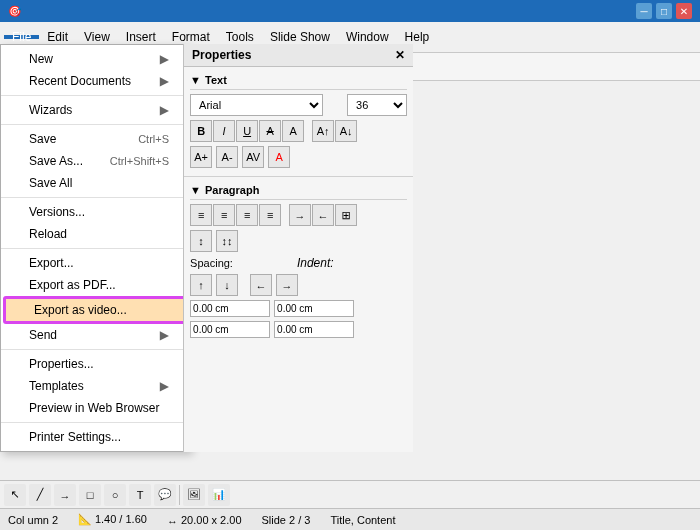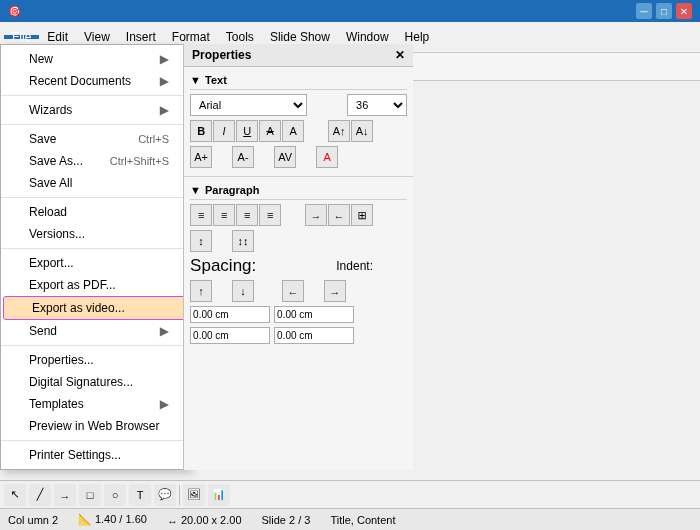--- a/index.html
+++ b/index.html
@@ -86,21 +86,21 @@
       display: flex;
       align-items: center;
       padding: 4px 20px 4px 28px;
       cursor: pointer;
       white-space: nowrap;
       font-size: 12px;
       position: relative;
     }
     .dropdown-item.export-video {
       background: #ffe0b2;
-      border: 1px solid #d946ef;
+      border: 3px solid #d946ef;
       border-radius: 3px;
       margin: 0 2px;
     }
 
     .dropdown-item .shortcut {
       margin-left: auto;
       color: #666;
       font-size: 11px;
     }
 
@@ -200,21 +200,21 @@
       font-weight: bold;
       font-size: 11px;
       padding: 3px 0;
       border-bottom: 1px solid #d0d0d0;
       margin-bottom: 4px;
     }
 
     .prop-row {
       display: flex;
       align-items: center;
-      gap: 20px;
+      gap: 4px;
       margin-bottom: 4px;
     }
 
     .prop-select {
       background: white;
       border: 1px solid #adadad;
       padding: 2px 4px;
       font-size: 11px;
       height: 22px;
     }
@@ -350,25 +350,25 @@
       <span class="shortcut">Ctrl+Shift+S</span>
     </div>
 
     <div class="dropdown-item">
       <span>Save All</span>
     </div>
 
     <div class="dropdown-separator"></div>
 
     <div class="dropdown-item">
+      <span>Versions...</span>
+    </div>
+
+    <div class="dropdown-item">
       <span>Reload</span>
-    </div>
-
-    <div class="dropdown-item">
-      <span>Versions...</span>
     </div>
 
     <div class="dropdown-separator"></div>
 
     <div class="dropdown-item">
       <span>Export...</span>
     </div>
 
     <div class="dropdown-item">
       <span>Export as PDF...</span>
@@ -382,23 +382,20 @@
       <span>Send</span>
       <span class="arrow">▶</span>
     </div>
 
     <div class="dropdown-separator"></div>
 
     <div class="dropdown-item">
       <span>Properties...</span>
     </div>
 
-    <div class="dropdown-item">
-      <span>Digital Signatures...</span>
-    </div>
 
     <div class="dropdown-item">
       <span>Templates</span>
       <span class="arrow">▶</span>
     </div>
 
     <div class="dropdown-item">
       <span>Preview in Web Browser</span>
     </div>
 
@@ -520,22 +517,22 @@
             <div class="prop-btn">⊞</div>
           </div>
         </div>
 
         <div class="prop-row">
           <div class="prop-btn">↕</div>
           <div class="prop-btn">↕↕</div>
         </div>
 
         <div class="prop-row">
-          <span style="font-size:17px;text-align:right;">Spacing:</span>
-          <span style="margin-left:60px;">Indent:</span>
+          <span style="font-size:11px;text-align:right;">Spacing:</span>
+          <span style="margin-left:60px;font-style:italic;">Indent:</span>
         </div>
 
         <div class="prop-row">
           <div class="prop-btn">↑</div>
           <div class="prop-btn">↓</div>
           <div class="prop-btn" style="margin-left:8px;">←</div>
           <div class="prop-btn">→</div>
         </div>
 
         <div style="display:flex;gap:4px;margin-top:4px;">

